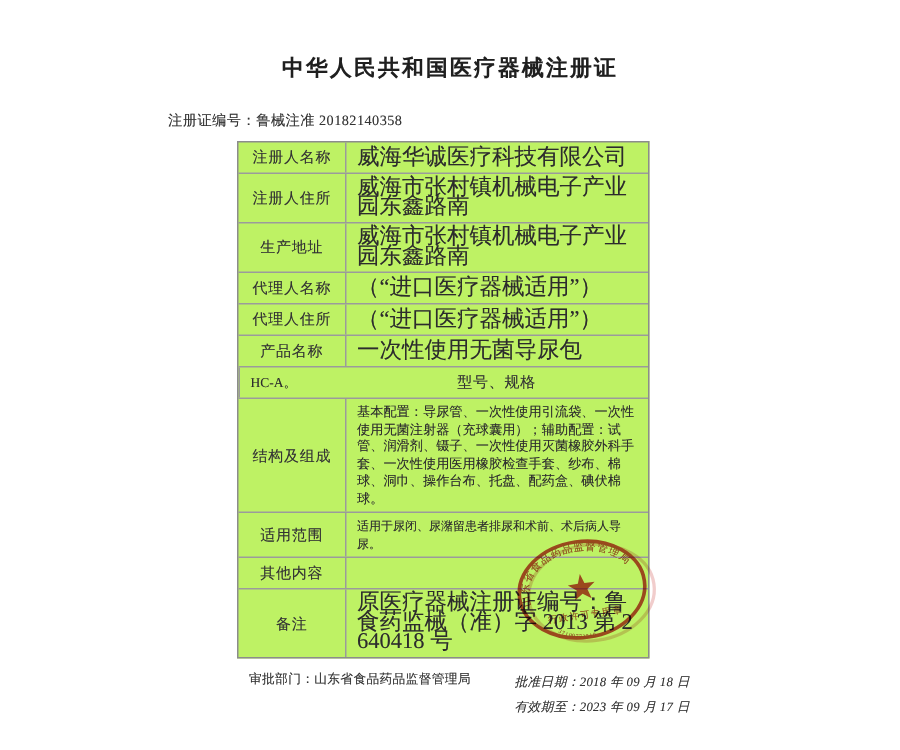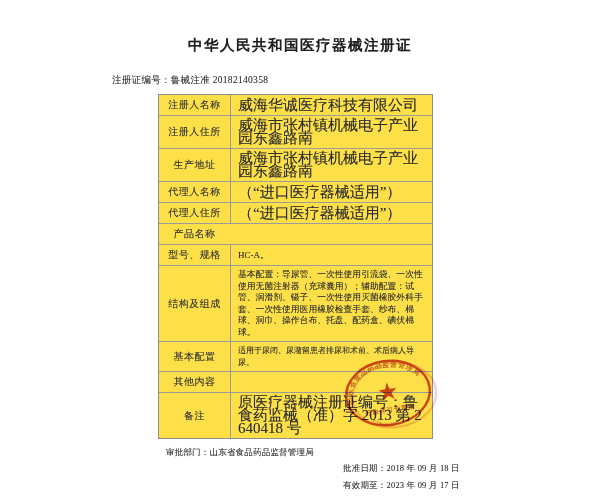--- a/index.html
+++ b/index.html
@@ -14,21 +14,21 @@
   }
   .title{
     margin:0;padding-top:36px;text-align:center;
     font-size:14.5px;font-weight:700;letter-spacing:1.5px;color:#1f1f1f;
   }
   .regline{
     margin:19px 0 7px 112px;font-size:9.5px;letter-spacing:.3px;color:#333;
   }
   .table{
     margin-left:158px;width:275px;box-sizing:border-box;
-    border:1px solid #8c8c8c;background:#fde047;
+    border:1px solid #8c8c8c;background:#bef264;
   }
   .row{display:grid;grid-template-columns:71px 1fr;}
   .row + .row{border-top:1px solid #9b9b9b;}
   .cell{box-sizing:border-box;}
   .cell-label{
     display:flex;align-items:center;justify-content:center;text-align:center;
     font-size:10px;color:#333;padding:3px 2px;min-height:20px;letter-spacing:.5px;
   }
   .cell-value{
     border-left:1px solid #9b9b9b;
@@ -37,21 +37,21 @@
     word-break:break-all;color:#2c2c2c;
   }
   
   .row:nth-child(7) .cell-value{font-size:9px;}                       
   .row:nth-child(8) .cell-value{font-size:8.8px;line-height:11.5px;}  
   .row:nth-child(9) .cell-value{font-size:8px;line-height:11.5px;}    
   .row:nth-child(10) .cell-value{font-size:9.5px;}                    
   .row:nth-child(12) .cell-value{font-size:9.5px;line-height:16px;text-indent:1em;min-height:38px;justify-content:center;}
   .footer{position:relative;height:40px;margin-top:5px;font-size:8.5px;color:#333;}
   .dept{position:absolute;left:166px;top:3px;letter-spacing:.2px;}
-  .dates{position:absolute;left:343px;top:16px;line-height:17px;letter-spacing:.2px;}
+  .dates{position:absolute;left:343px;top:2px;line-height:17px;letter-spacing:.2px;font-style:italic;}
   .stamp{
     position:absolute;left:317px;top:331px;width:142px;height:124px;
     transform:rotate(-8deg);opacity:.88;mix-blend-mode:multiply;pointer-events:none;
   }
   .stamp text{font-family:"Liberation Serif","DejaVu Serif",serif;}
 </style>
 </head>
 <body>
 
 <div class="page">
@@ -78,31 +78,32 @@
       <div class="row">
         <div class="cell cell-label">代理人名称</div>
         <div class="cell cell-value">（“进口医疗器械适用”）</div>
       </div>
       <div class="row">
         <div class="cell cell-label">代理人住所</div>
         <div class="cell cell-value">（“进口医疗器械适用”）</div>
       </div>
       <div class="row">
         <div class="cell cell-label">产品名称</div>
+        <div class="cell cell-value">一次性使用无菌导尿包</div>
       </div>
       <div class="row">
+        <div class="cell cell-value">HC-A。</div>
         <div class="cell cell-label">型号、规格</div>
-        <div class="cell cell-value">HC-A。</div>
       </div>
       <div class="row">
         <div class="cell cell-label">结构及组成</div>
         <div class="cell cell-value">基本配置：导尿管、一次性使用引流袋、一次性使用无菌注射器（充球囊用）；辅助配置：试管、润滑剂、镊子、一次性使用灭菌橡胶外科手套、一次性使用医用橡胶检查手套、纱布、棉球、洞巾、操作台布、托盘、配药盒、碘伏棉球。</div>
       </div>
       <div class="row">
-        <div class="cell cell-label">基本配置</div>
+        <div class="cell cell-label">适用范围</div>
         <div class="cell cell-value">适用于尿闭、尿潴留患者排尿和术前、术后病人导尿。</div>
       </div>
       <div class="row">
         <div class="cell cell-label">其他内容</div>
         <div class="cell cell-value"></div>
       </div>
       <div class="row">
         <div class="cell cell-label">备注</div>
         <div class="cell cell-value">原医疗器械注册证编号：鲁食药监械（准）字 2013 第 2640418 号</div>
       </div>

